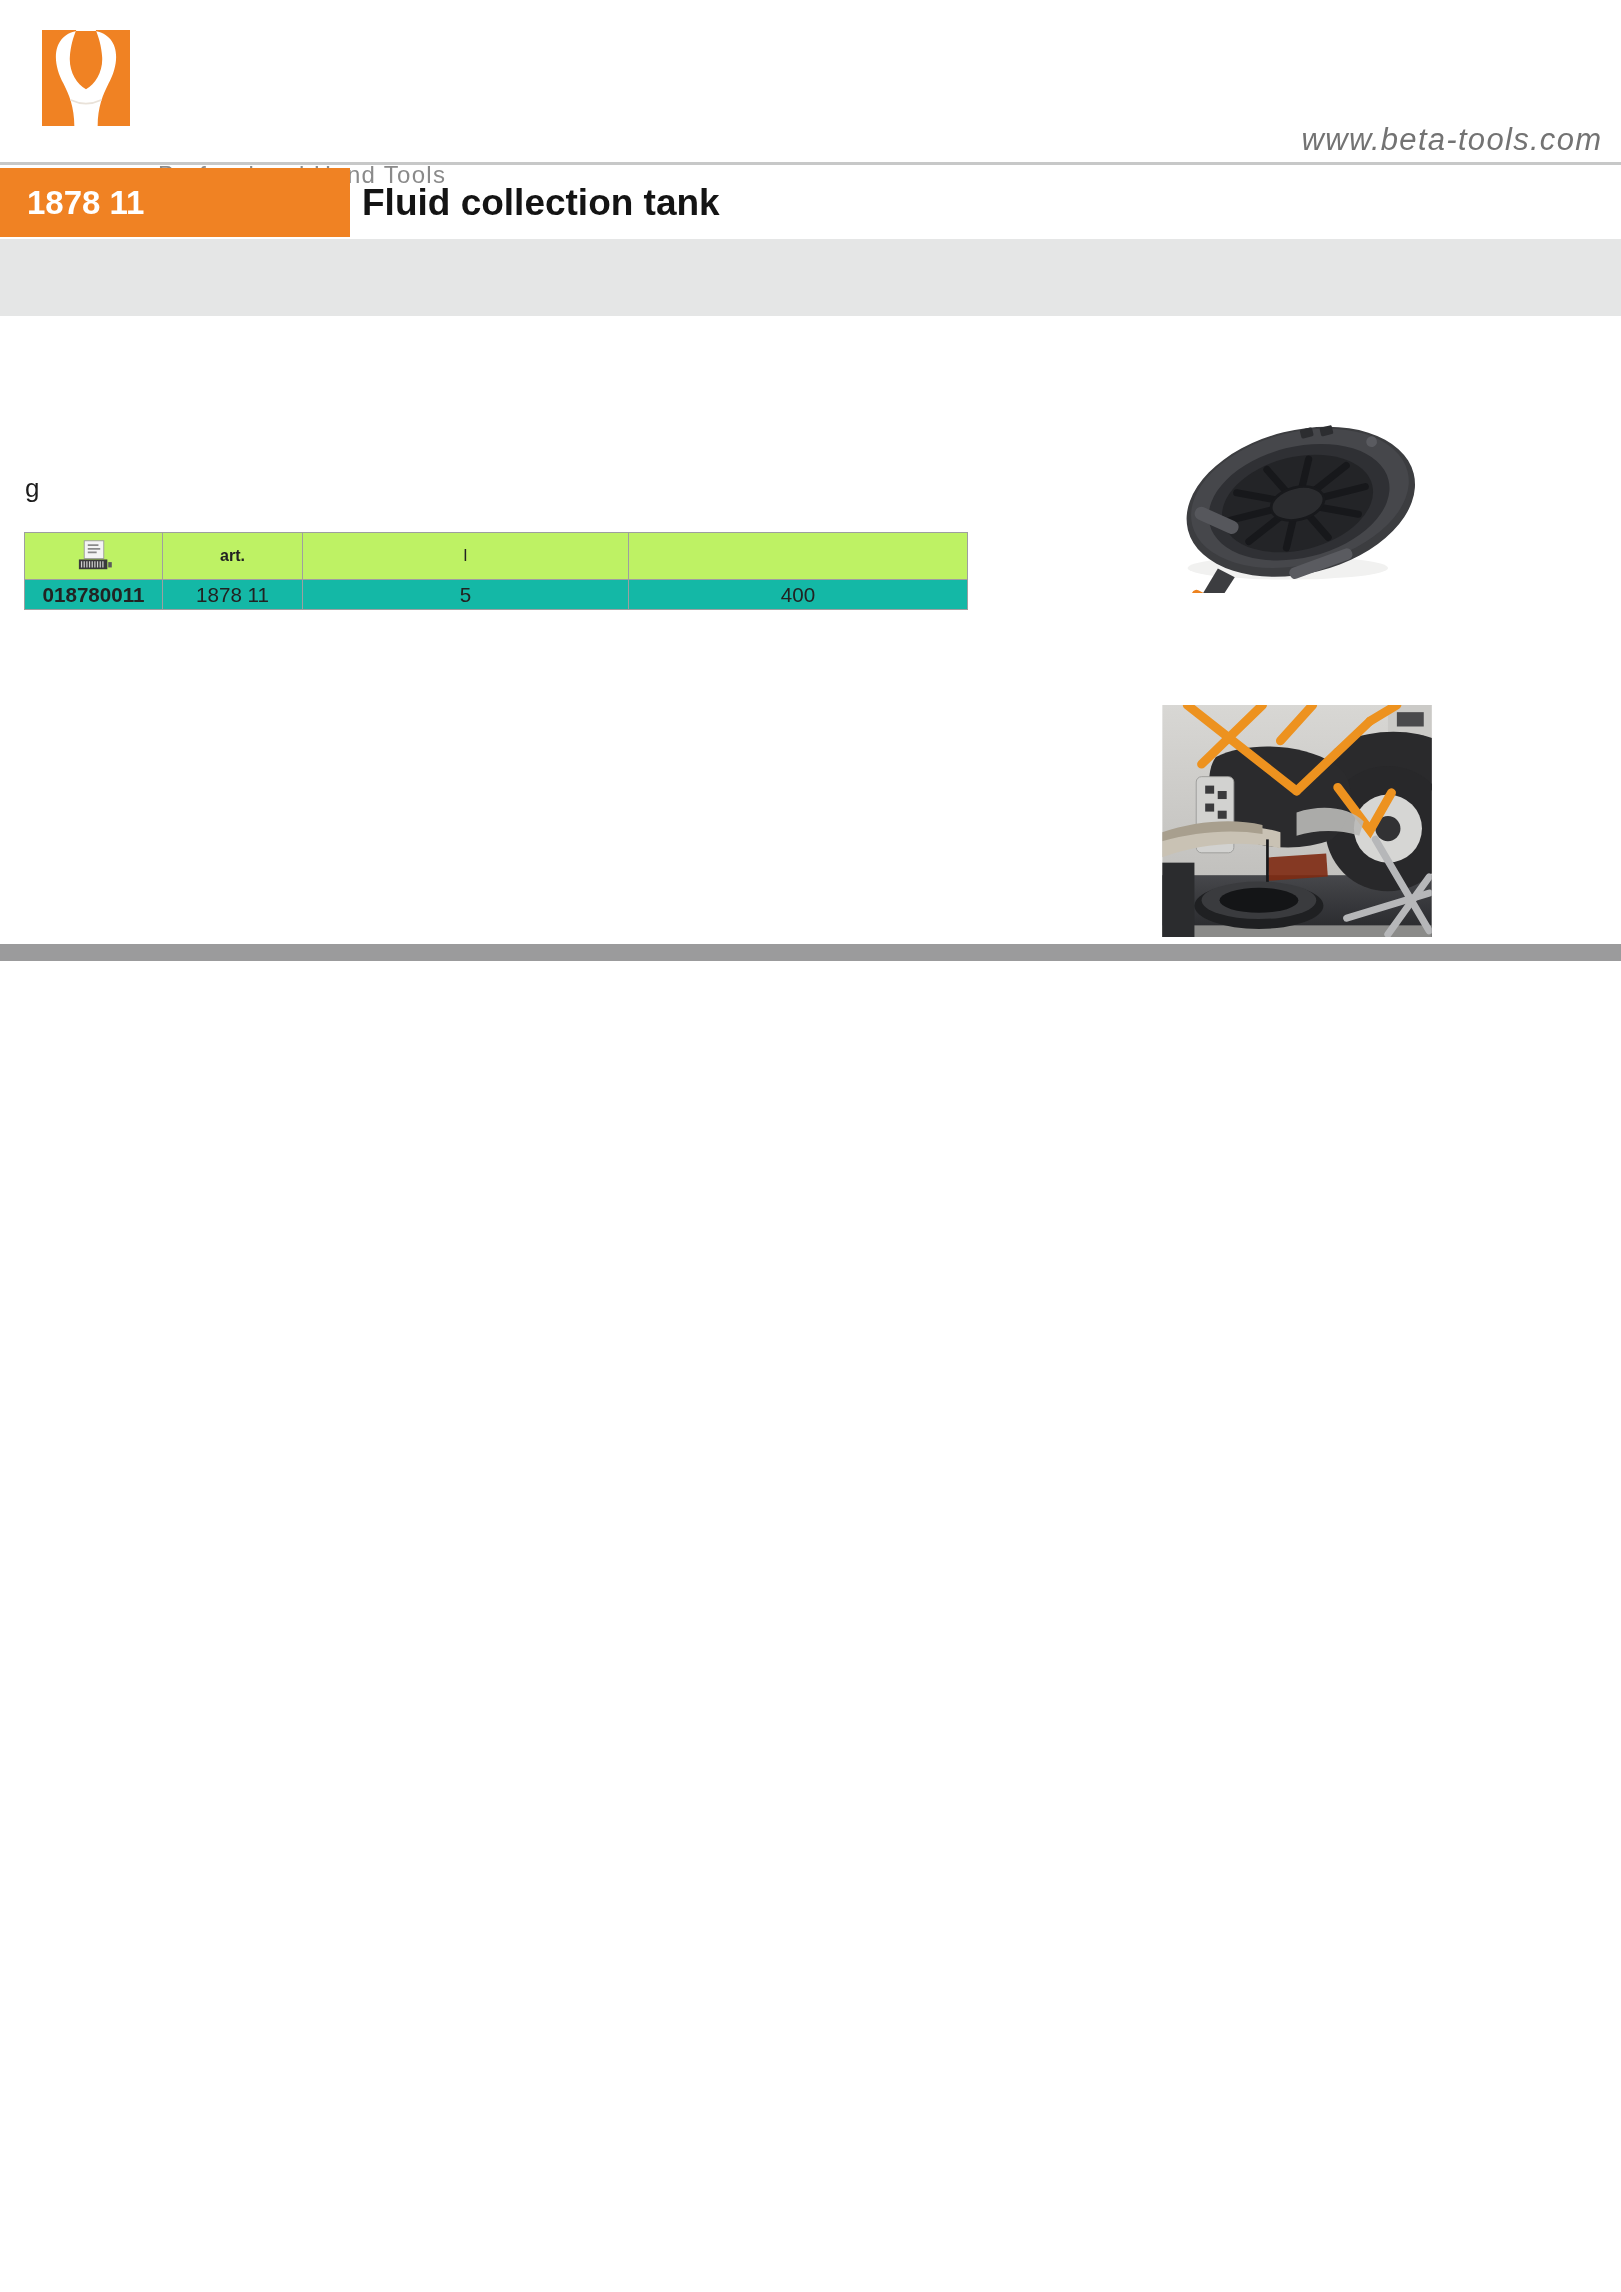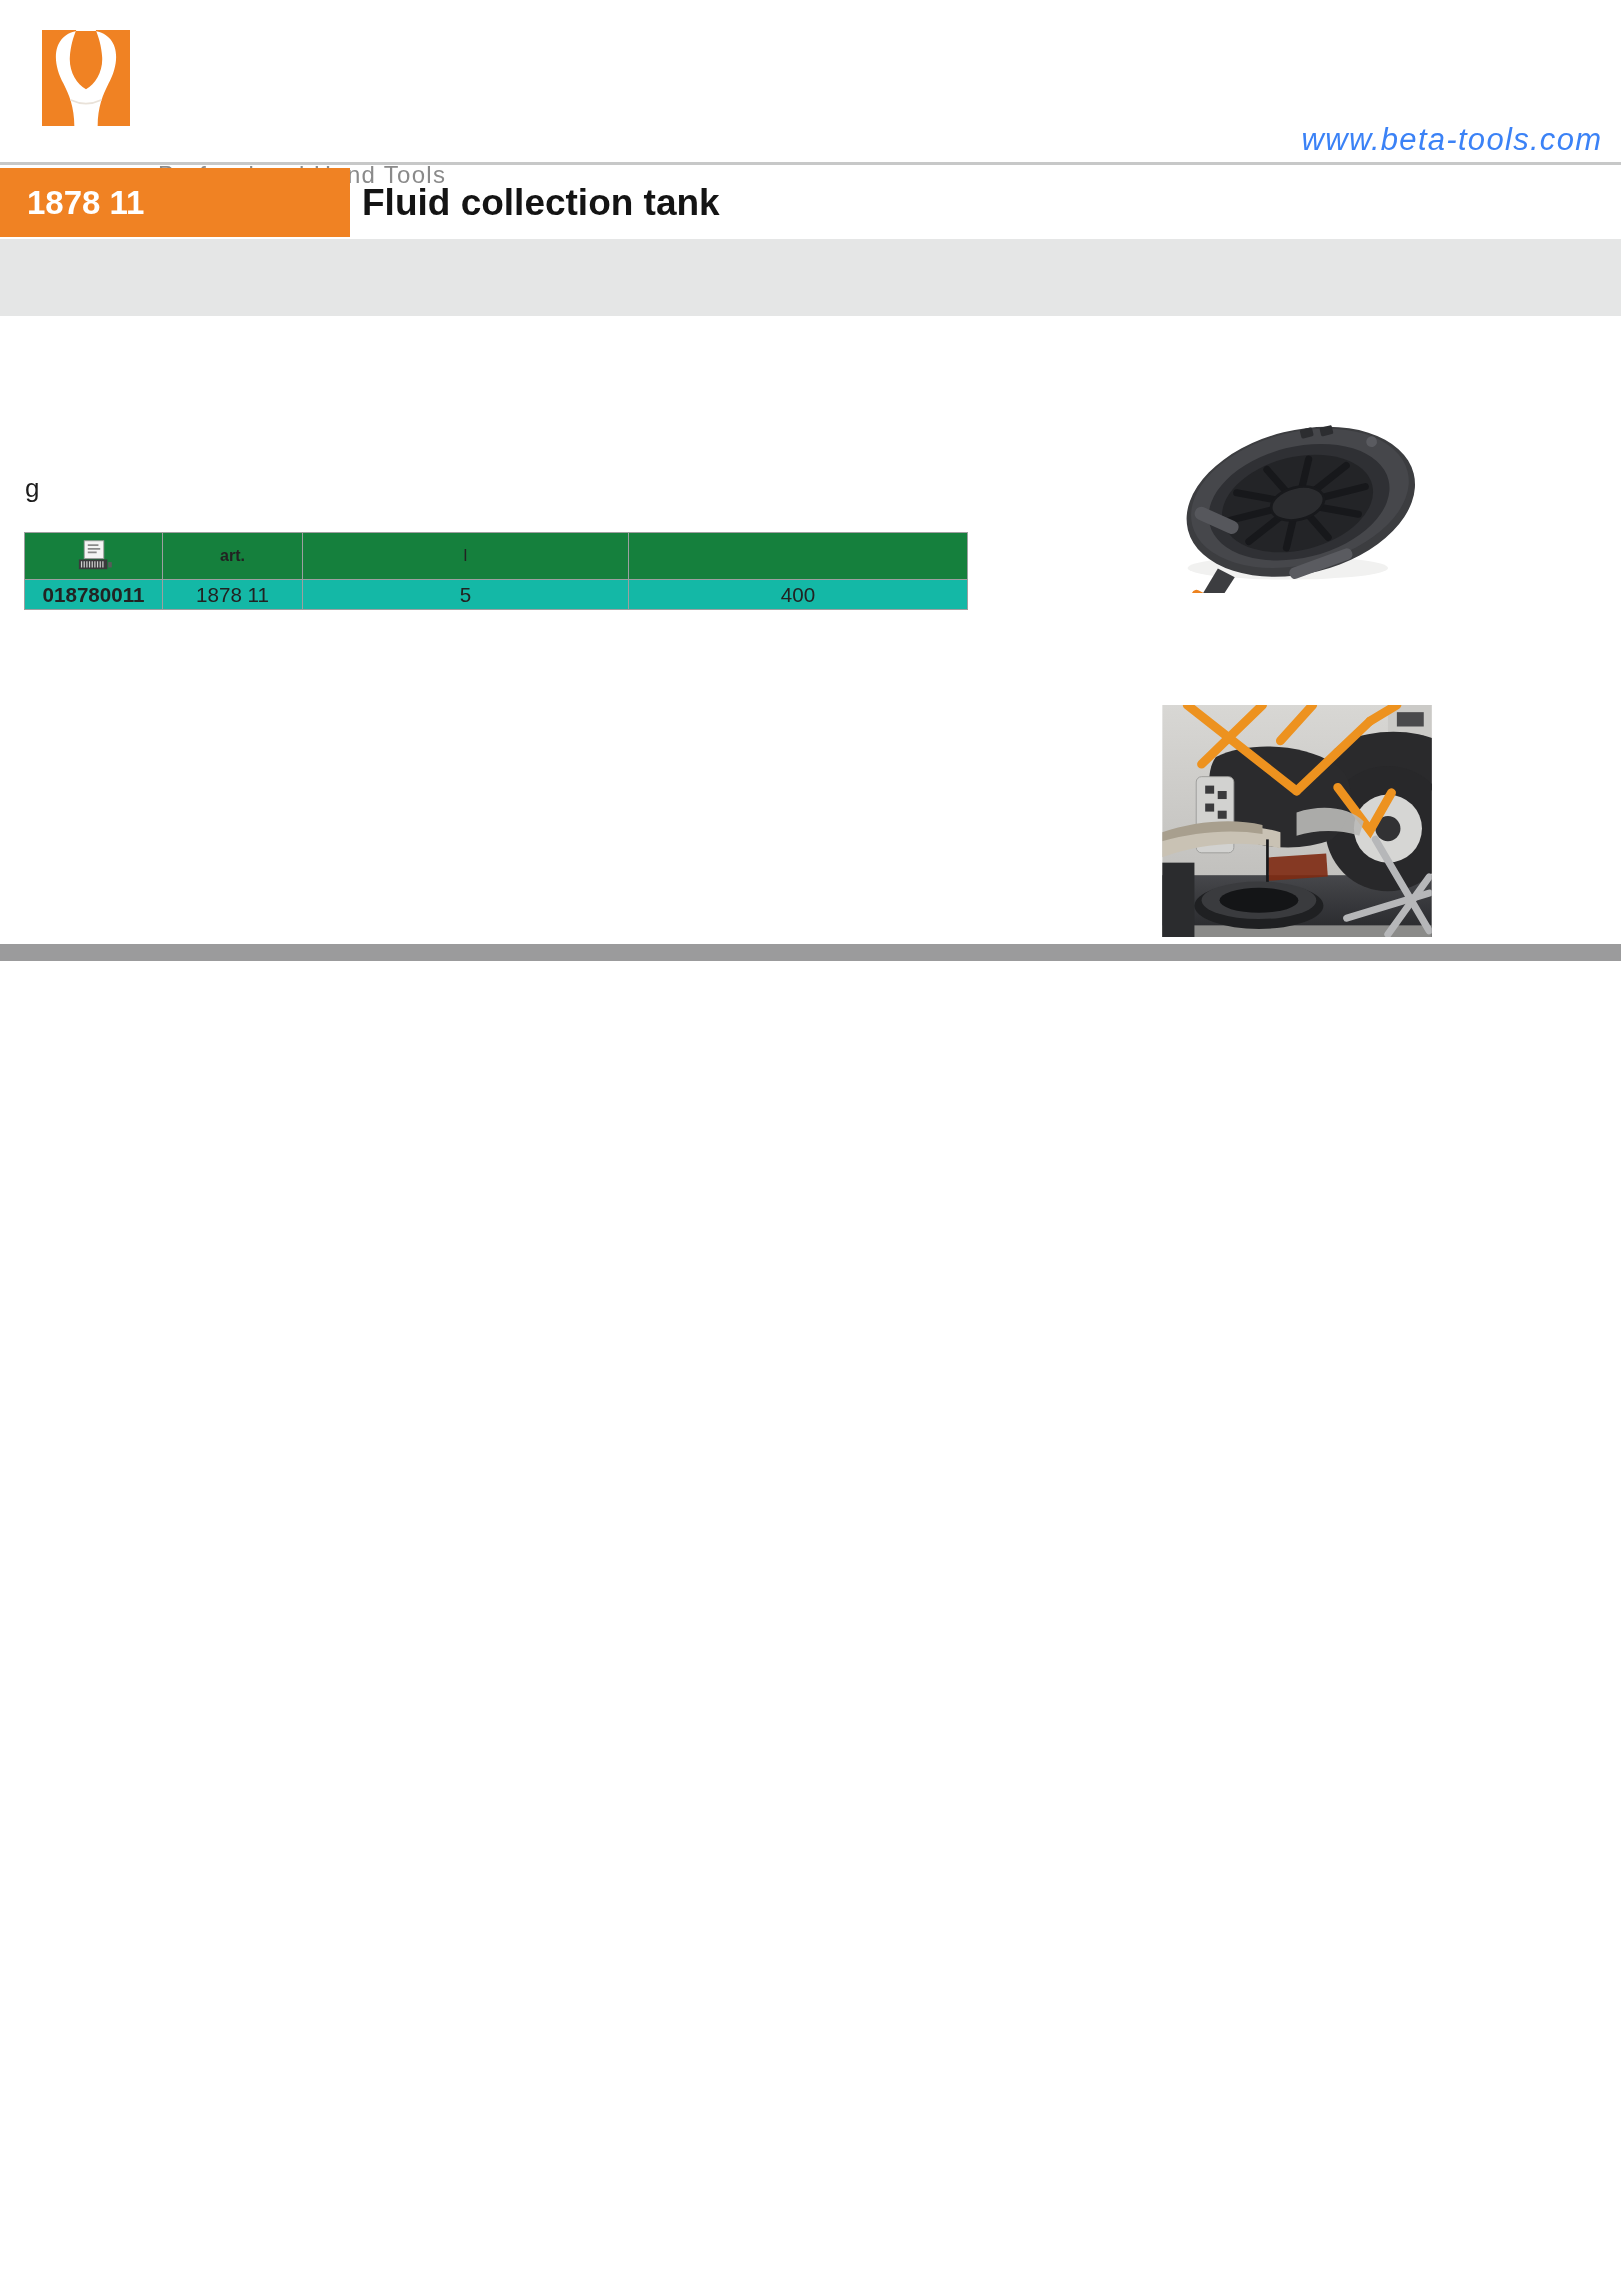--- a/index.html
+++ b/index.html
@@ -5,41 +5,41 @@
   html,body{margin:0;padding:0;background:#ffffff;}
   #page{position:relative;width:1622px;height:2293px;background:#ffffff;
         font-family:"Liberation Sans",sans-serif;overflow:hidden;}
   .abs{position:absolute;}
 
   
   .logo-square{left:42px;top:29.6px;width:88px;height:96px;background:#F08223;}
   .brand{left:131px;top:18px;font-size:130px;font-weight:bold;color:#F08223;
          letter-spacing:-6.3px;line-height:1;}
   .tagline{left:158px;top:129px;font-size:24px;color:#8a8a8a;letter-spacing:1.3px;margin-top:32px;}
-  .website{right:19.7px;top:122px;font-size:31px;font-style:italic;color:#3b82f6;
+  .website{right:19.7px;top:122px;font-size:31px;font-style:italic;color:#737373;
            letter-spacing:1.3px;}
   .rule-top{left:0;top:162px;width:1622px;height:2.7px;background:#c7c8c8;}
 
   
   .badge{left:0;top:168px;width:350px;height:69px;background:#F08223;color:#ffffff;
          font-size:33px;font-weight:bold;line-height:69px;padding-left:27px;
          box-sizing:border-box;}
   .title{left:362px;top:168px;height:69px;line-height:69px;font-size:37px;
          font-weight:bold;color:#141414;text-align:center;}
   .band{left:0;top:239px;width:1622px;height:77px;background:#E5E6E6;}
 
   
   .features{left:25px;top:330px;font-size:26px;line-height:29px;color:#1c1c1c;}
   .gram{left:25px;top:473px;font-size:26px;color:#1c1c1c;}
 
   
   .spec{left:24px;top:532px;width:942px;border-collapse:collapse;table-layout:fixed;}
   .spec th,.spec td{border:0.9px solid #9e9fa0;text-align:center;padding:0;
                     vertical-align:middle;color:#222;}
-  .spec thead tr{height:47px;background:#15803d;}
+  .spec thead tr{height:47px;background:#bef264;}
   .spec tbody tr{height:30px;background:#14b8a6;}
   .th-art{font-size:16px;font-weight:bold;color:#333;}
   .th-cap{font-size:17px;font-weight:normal;color:#333;}
   .spec td{font-size:20.6px;}
   .td-ean{font-weight:bold;font-size:21.5px;color:#111;}
 
   
   .tank{left:1167px;top:414px;}
   .photo{left:1162px;top:705px;}
 

